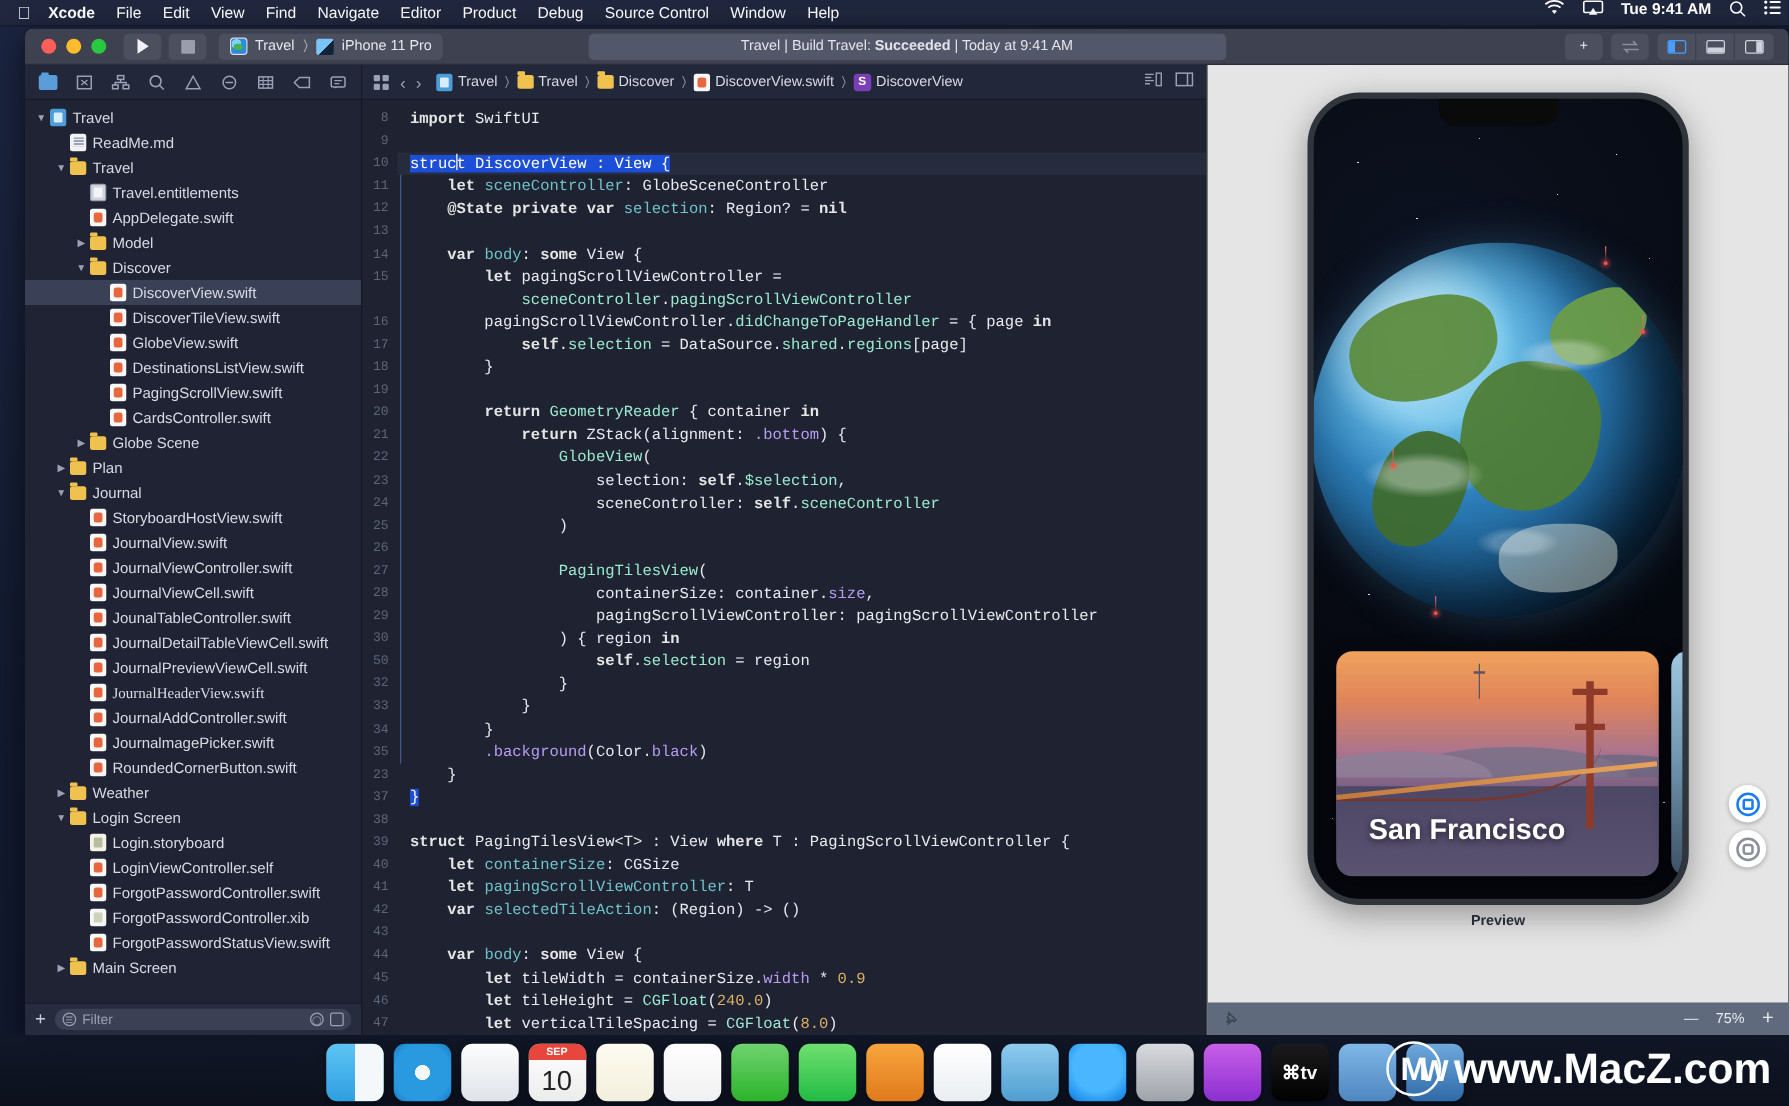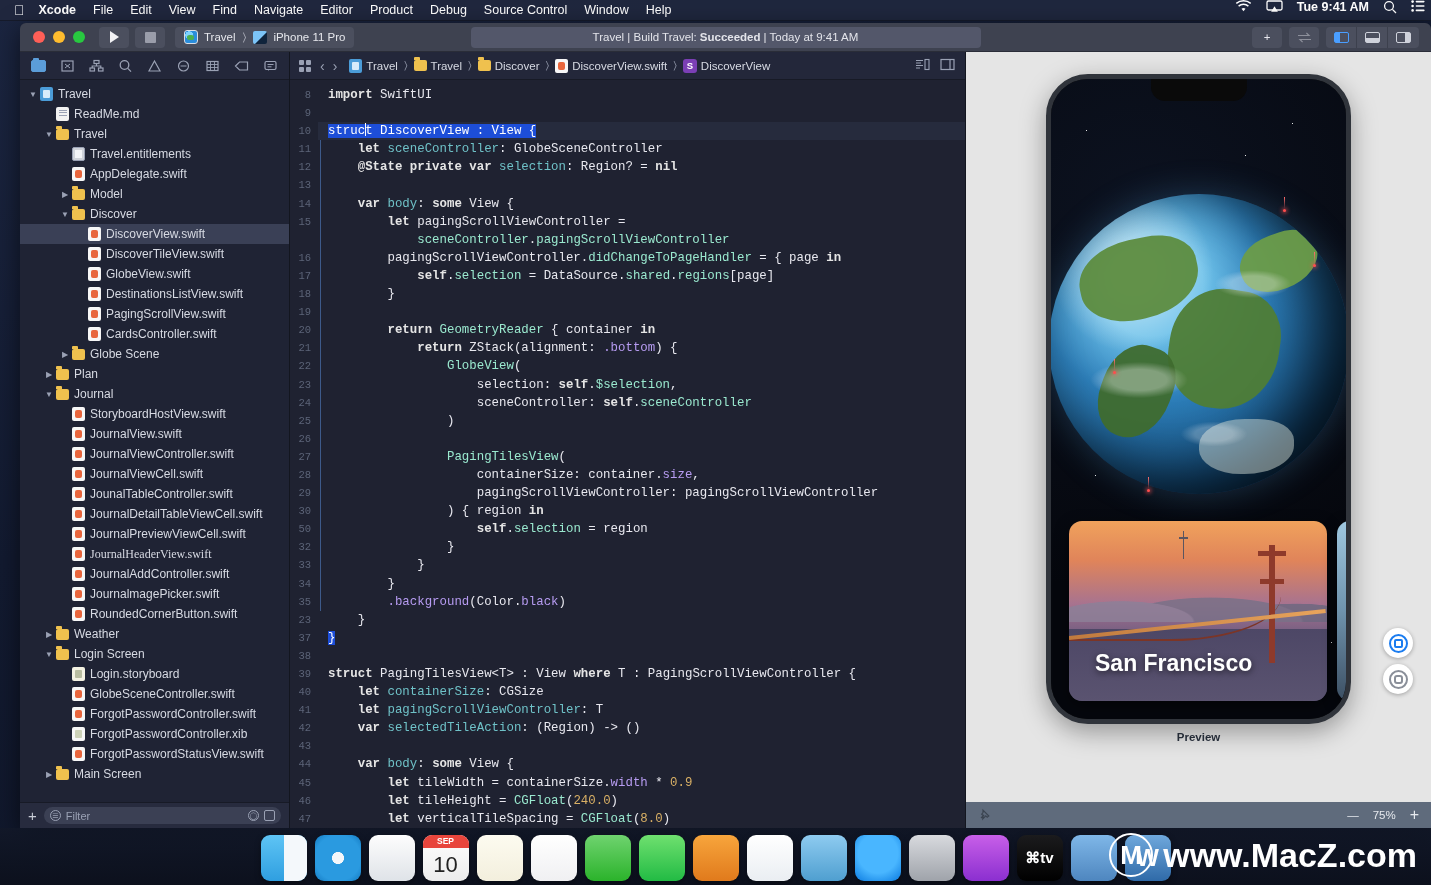--- a/index.html
+++ b/index.html
@@ -575,21 +575,21 @@
               <span class="lbl">Login Screen</span>
             </div>
             <div class="row" style="padding-left: 40px;">
               <span class="tw"></span>
               <span class="ic story"></span>
               <span class="lbl">Login.storyboard</span>
             </div>
             <div class="row" style="padding-left: 40px;">
               <span class="tw"></span>
               <span class="ic swift"></span>
-              <span class="lbl">GlobeSceneController.swift</span>
+              <span class="lbl">LoginViewController.self</span>
             </div>
             <div class="row" style="padding-left: 40px;">
               <span class="tw"></span>
               <span class="ic swift"></span>
               <span class="lbl">ForgotPasswordController.swift</span>
             </div>
             <div class="row" style="padding-left: 40px;">
               <span class="tw"></span>
               <span class="ic xib"></span>
               <span class="lbl">ForgotPasswordController.xib</span>

